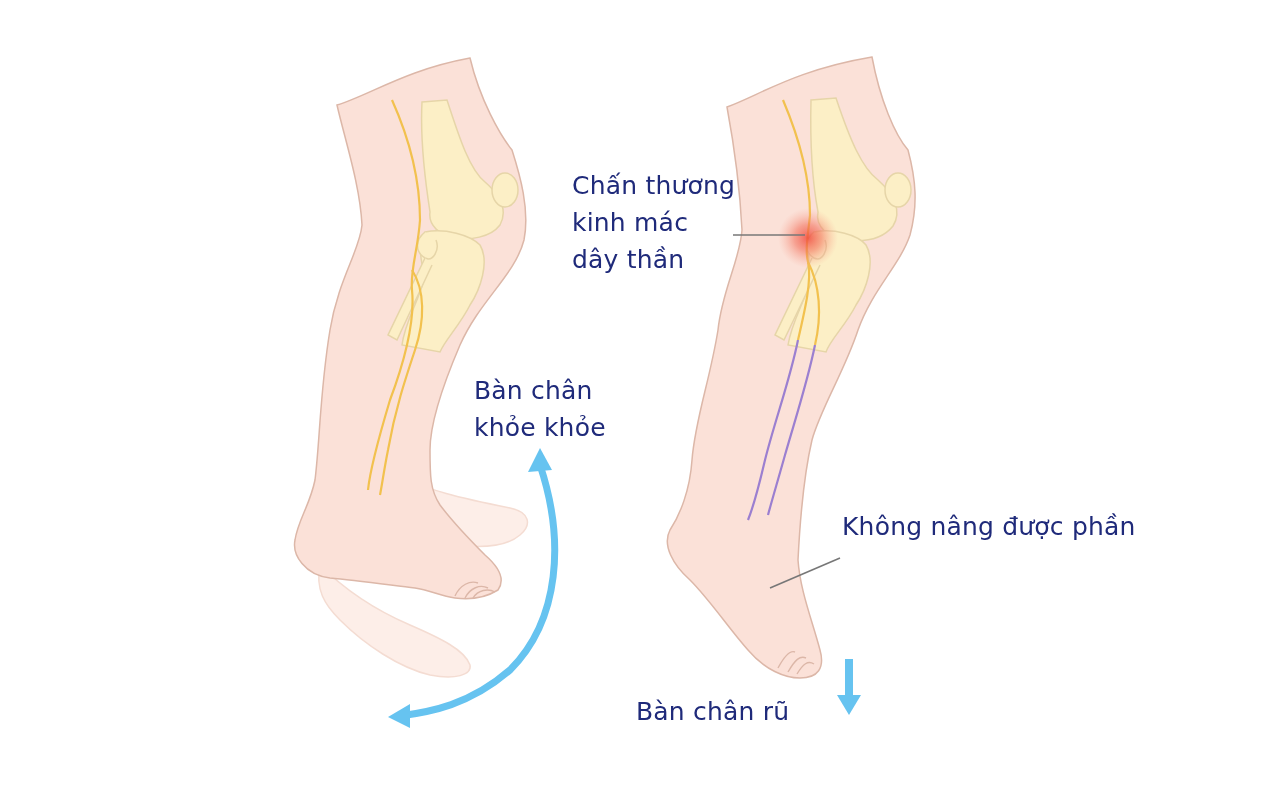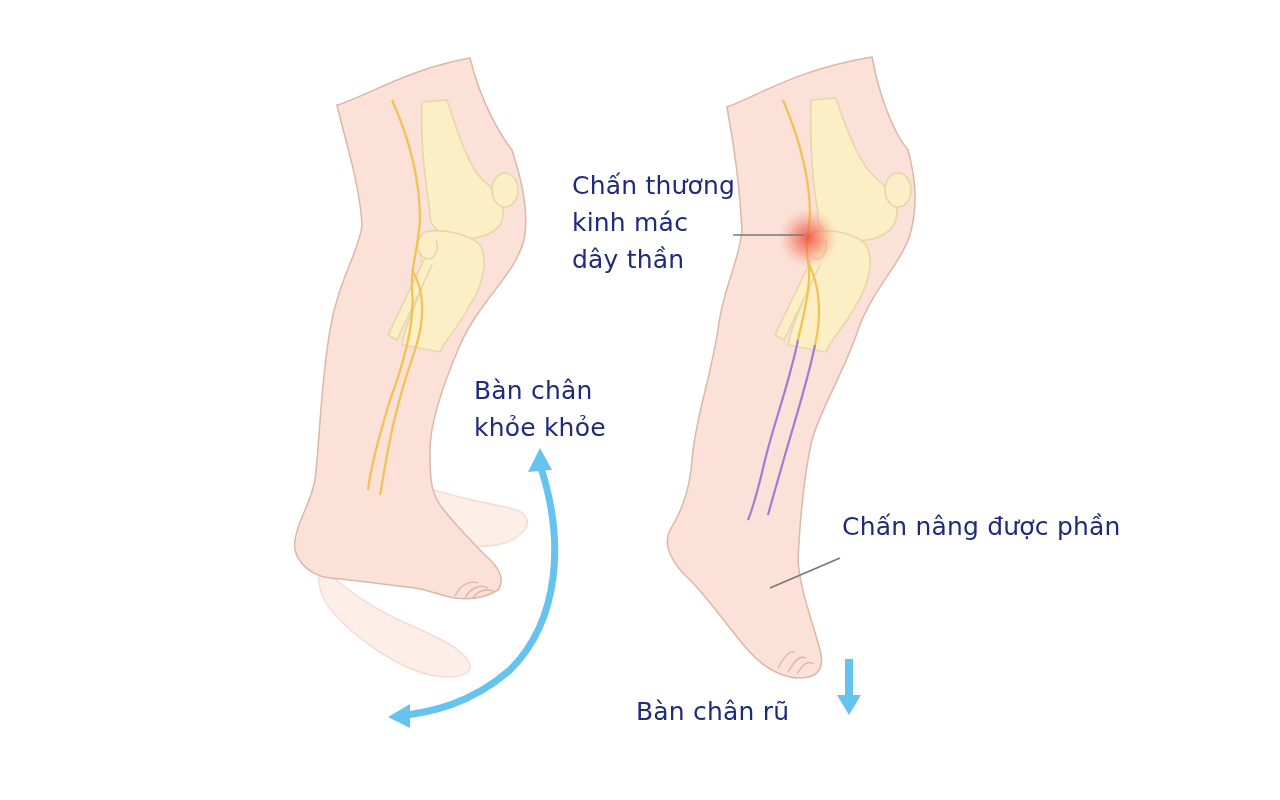--- a/index.html
+++ b/index.html
@@ -92,19 +92,19 @@
     <span>kinh mác</span>
     <span>dây thần</span>
   </div>
 
   <div class="label" id="lbl-healthy">
     <span>Bàn chân</span>
     <span>khỏe khỏe</span>
   </div>
 
   <div class="label" id="lbl-cannot-lift">
-    <span>Chấn nâng được phần</span>
+    <span>Không nâng được phần</span>
   </div>
 
   <div class="label" id="lbl-foot-drop">
     <span>Bàn chân rũ</span>
   </div>
 </div>
 
 </body></html>

